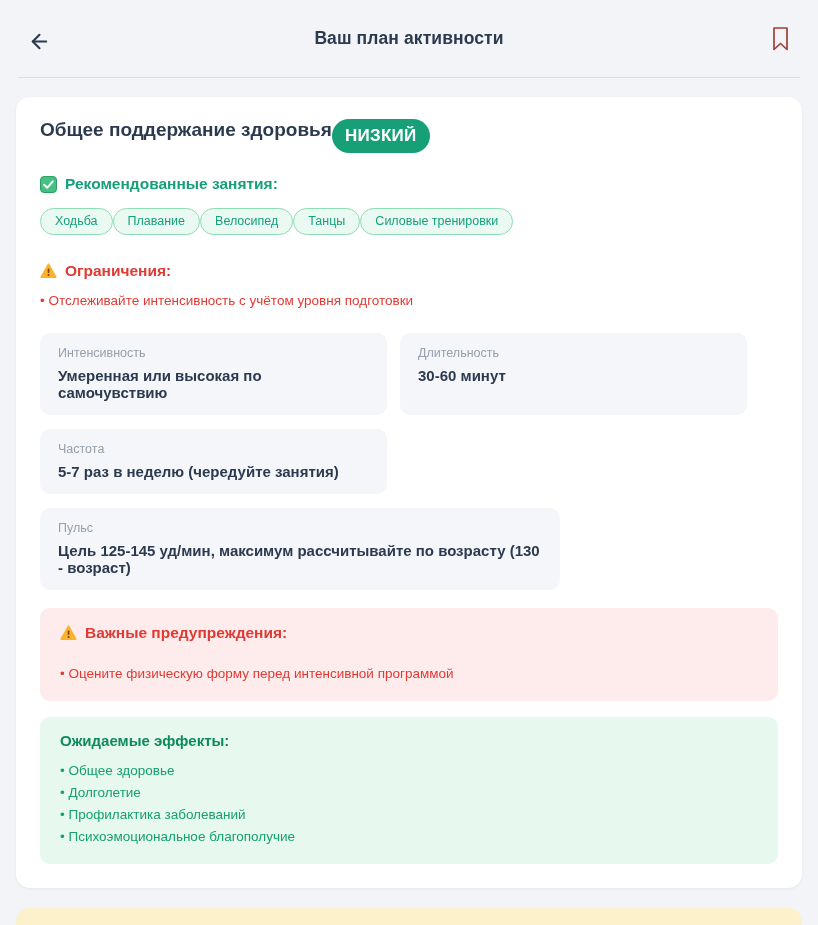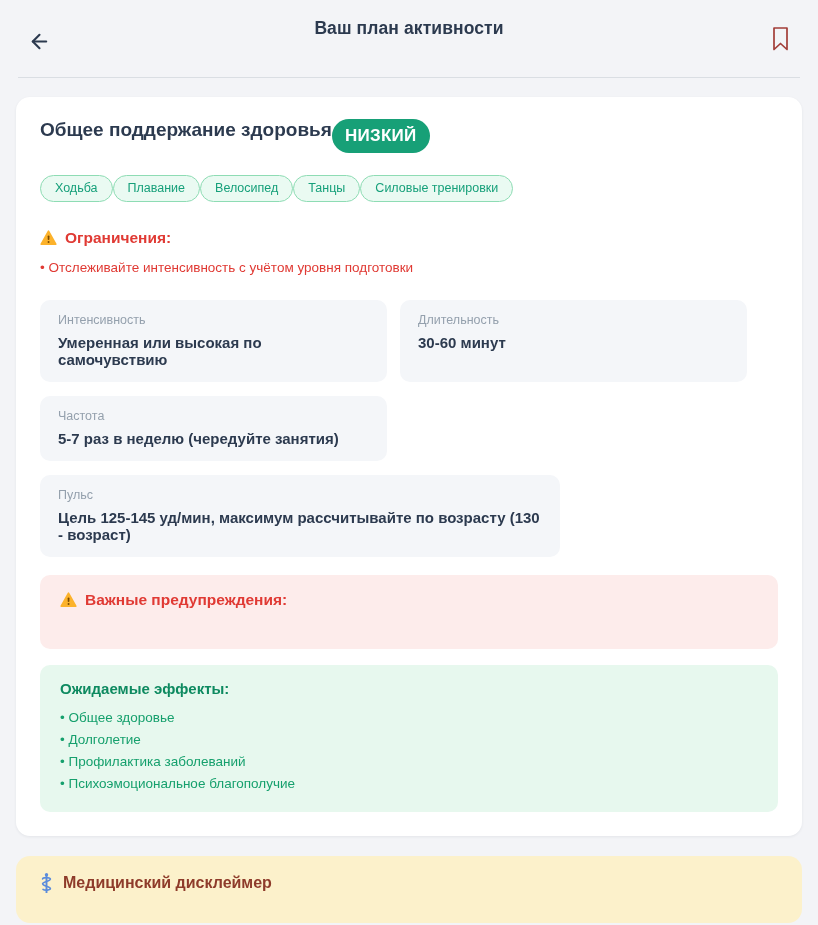--- a/index.html
+++ b/index.html
@@ -4,21 +4,21 @@
 <style>
   * { margin:0; padding:0; box-sizing:border-box; }
   html,body { width:818px; height:925px; }
   body {
     font-family:"Liberation Sans","DejaVu Sans",sans-serif;
     background:#f3f4f7;
     color:#2c3a4f;
     overflow:hidden;
   }
   
-  .header { position:relative; height:60px; padding-top:4px; }
+  .header { position:relative; height:60px; padding-top:14px; }
   .back-btn {
     position:absolute; left:26px; top:28px;
     background:none; border:none; cursor:pointer; padding:2px;
     line-height:0;
   }
   .page-title {
     text-align:center; font-size:17.5px; font-weight:700; color:#2c3a4f;
     padding-top:14px; letter-spacing:.1px;
   }
   .bookmark-btn {
@@ -113,20 +113,29 @@
   </header>
   <div class="header-divider"></div>
 
   <section class="card">
 
     <div class="card-head">
       <h2 class="plan-title">Общее поддержание здоровья</h2>
       <span class="badge">НИЗКИЙ</span>
     </div>
 
+    <div class="sec-head green">
+      <span class="icon">
+        <svg width="17" height="17" viewBox="0 0 17 17">
+          <rect x="0.5" y="0.5" width="16" height="16" rx="3.5" fill="#45c184" stroke="#2f9e63" stroke-width="1"></rect>
+          <path d="M4.2 8.8 L7.2 11.8 L12.8 5.4" fill="none" stroke="#ffffff" stroke-width="2" stroke-linecap="round" stroke-linejoin="round"></path>
+        </svg>
+      </span>
+      <span>Рекомендованные занятия:</span>
+    </div>
 
     <div class="chips">
       <span class="chip">Ходьба</span>
       <span class="chip">Плавание</span>
       <span class="chip">Велосипед</span>
       <span class="chip">Танцы</span>
       <span class="chip">Силовые тренировки</span>
     </div>
 
     <div class="sec-head red">
@@ -166,20 +175,23 @@
       <div class="sec-head red">
         <span class="icon">
           <svg width="17" height="16" viewBox="0 0 17 16">
             <path d="M8.5 1.2 L15.8 14.2 L1.2 14.2 Z" fill="#fcb22b" stroke="#fcb22b" stroke-width="1.6" stroke-linejoin="round"></path>
             <rect x="7.7" y="5.4" width="1.7" height="4.6" rx="0.8" fill="#7a4a00"></rect>
             <circle cx="8.55" cy="12" r="1" fill="#7a4a00"></circle>
           </svg>
         </span>
         <span>Важные предупреждения:</span>
       </div>
+      <ul class="red-list">
+        <li>Оцените физическую форму перед интенсивной программой</li>
+      </ul>
     </div>
 
     <div class="effects-box">
       <div class="effects-head">Ожидаемые эффекты:</div>
       <ul class="green-list">
         <li>Общее здоровье</li>
         <li>Долголетие</li>
         <li>Профилактика заболеваний</li>
         <li>Психоэмоциональное благополучие</li>
       </ul>

